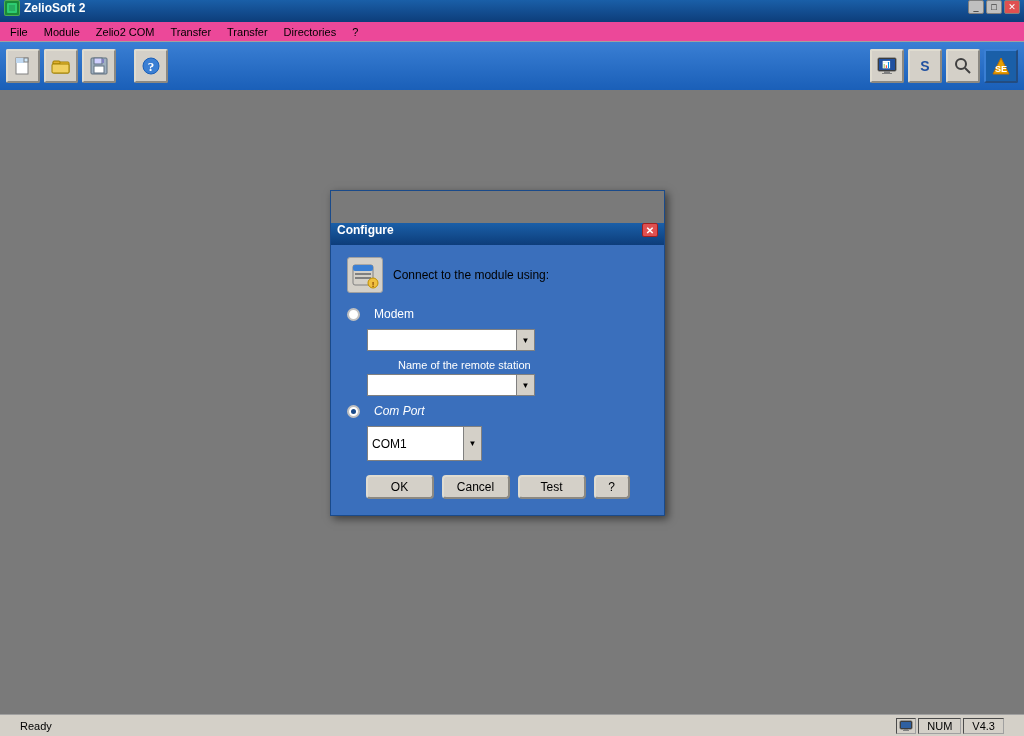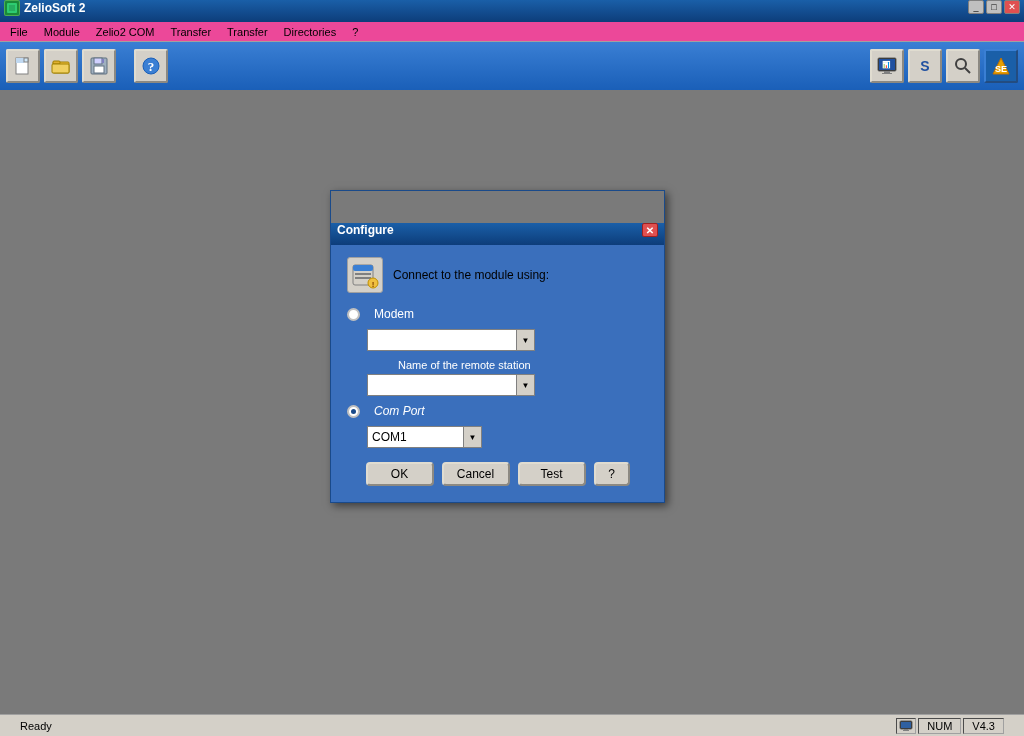--- a/index.html
+++ b/index.html
@@ -235,21 +235,21 @@
       background: #d4d0c8;
       border-left: 1px solid #808080;
       display: flex;
       align-items: center;
       justify-content: center;
       font-size: 8px;
       cursor: pointer;
     }
     .com-dropdown {
       width: 115px;
-      height: 22px;
+      height: 35px;
       background: white;
       border: 1px solid #808080;
       display: flex;
       align-items: center;
       padding: 8px 4px;
       cursor: pointer;
       position: relative;
       font-size: 12px;
     }
     .com-dropdown-arrow {

